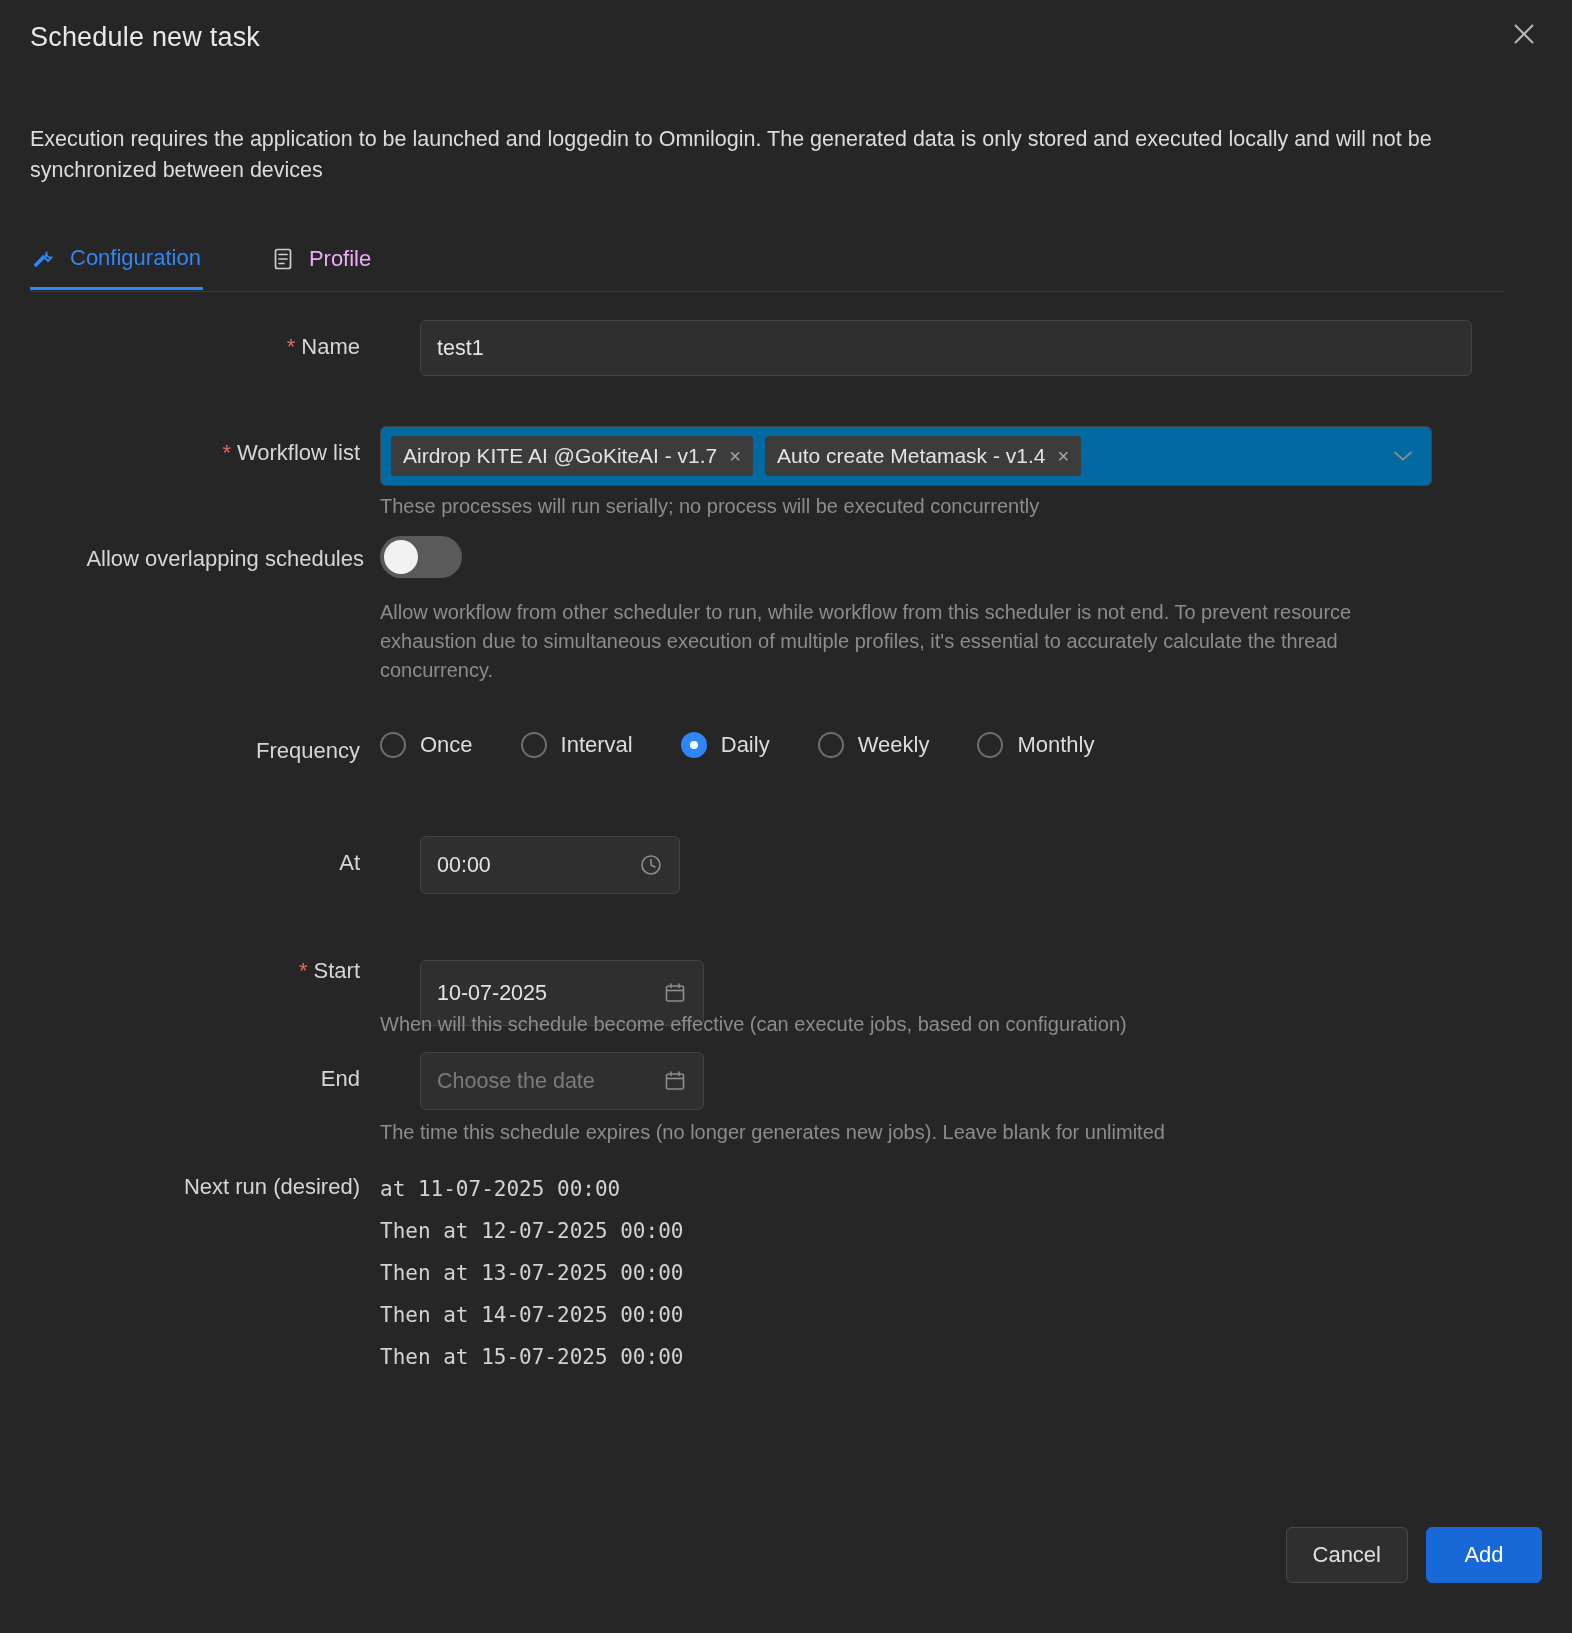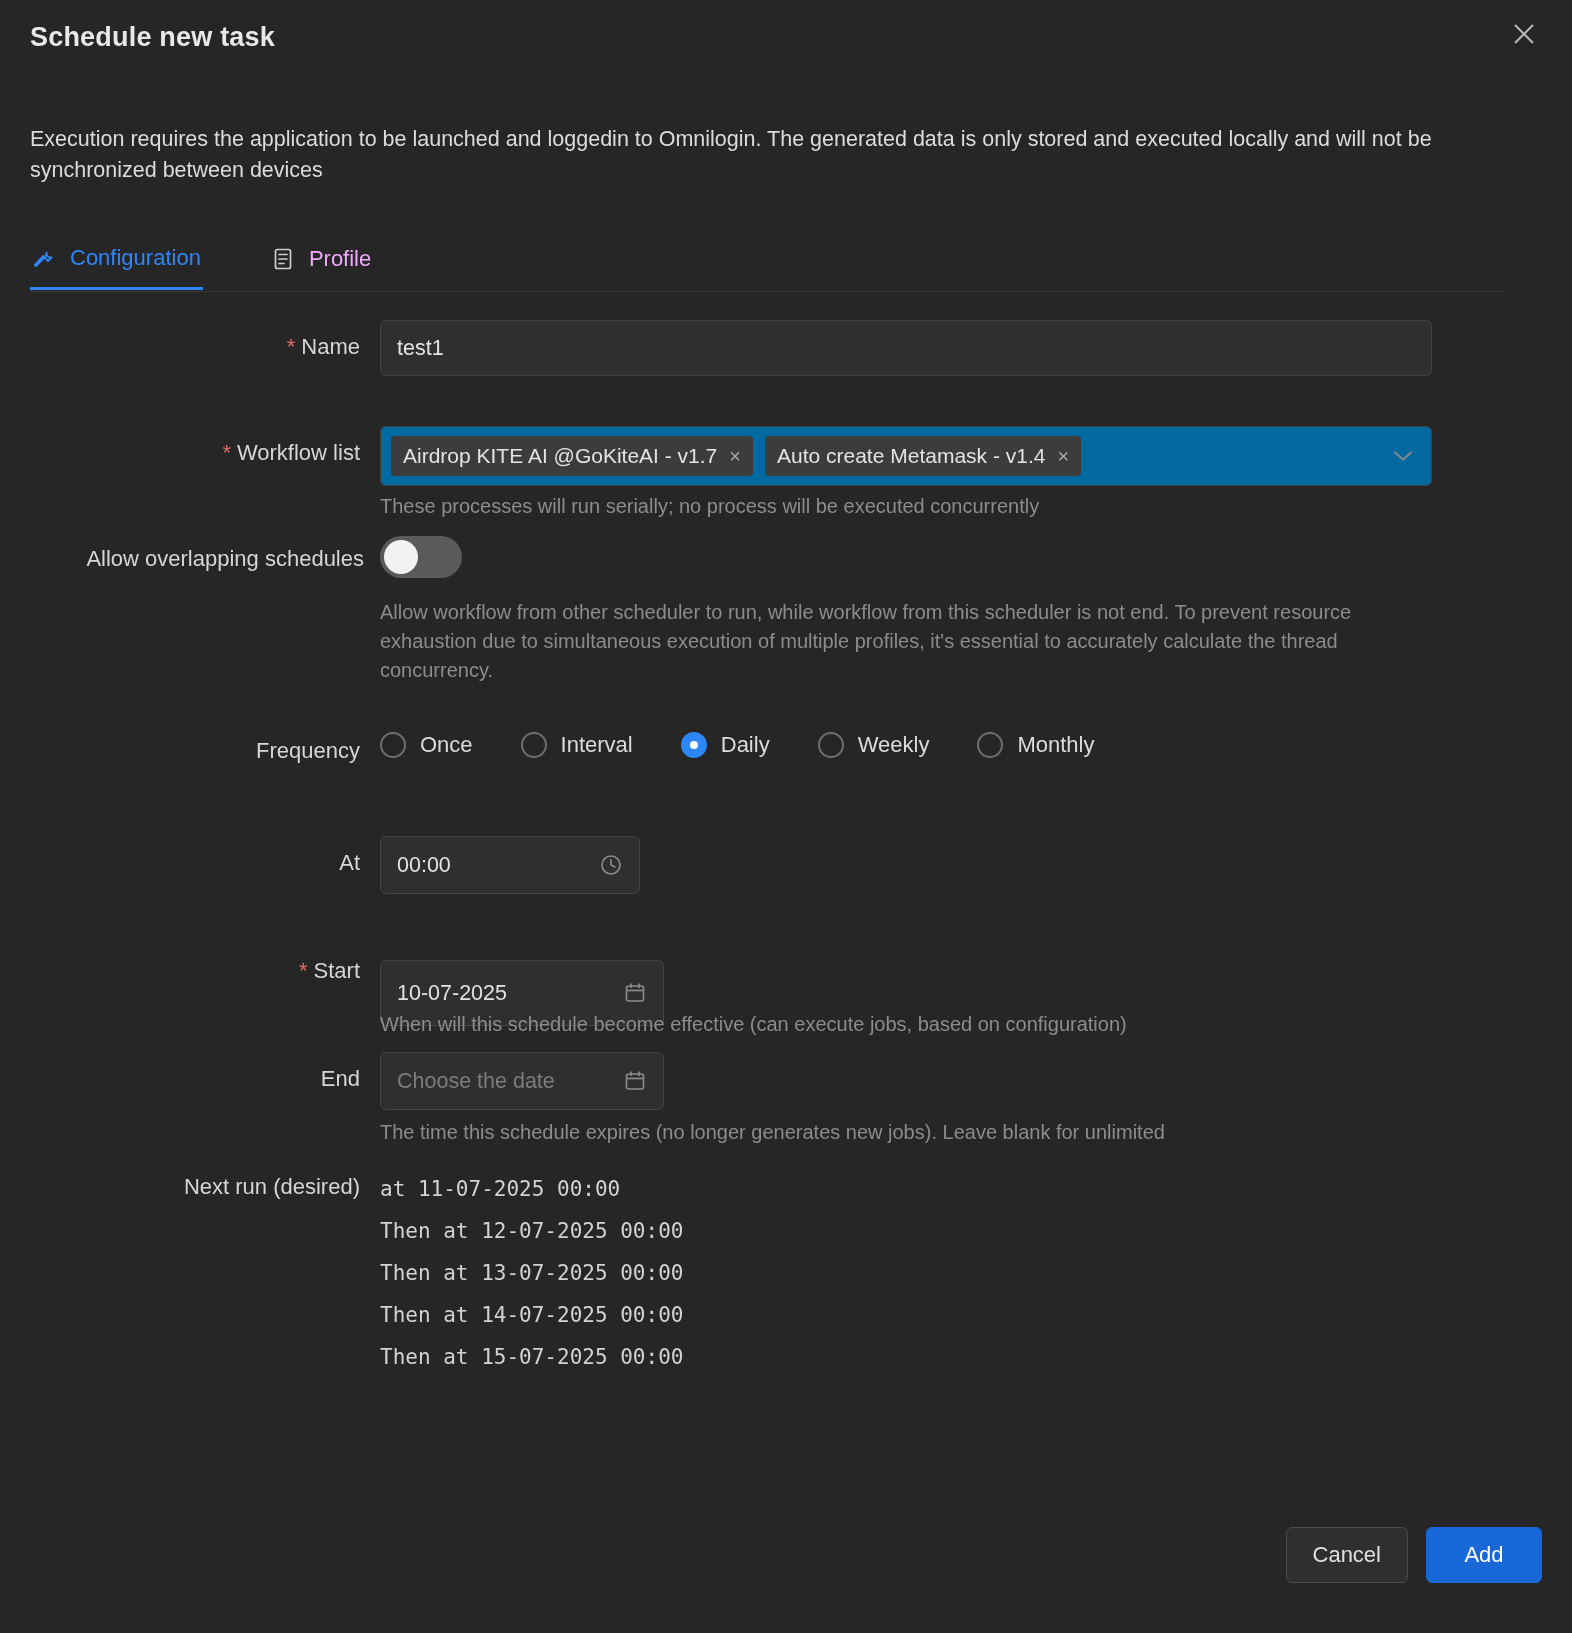--- a/index.html
+++ b/index.html
@@ -18,21 +18,21 @@
     height: 1633px;
     background: #262626;
     color: #d6d6d6;
     padding: 0;
   }
   .title-bar {
     position: absolute;
     top: 22px;
     left: 30px;
     font-size: 27px;
-    font-weight: bold;
+    font-weight: normal;
     color: #e8e8e8;
     letter-spacing: 0.2px;
   }
   .close-btn {
     position: absolute;
     top: 12px;
     right: 26px;
     width: 44px;
     height: 44px;
     display: flex;
@@ -96,20 +96,21 @@
     position: absolute;
     background: #2f2f2f;
     border: 1px solid #434343;
     border-radius: 6px;
     color: #e3e3e3;
     font-size: 21.5px;
     padding: 0 16px;
     display: flex;
     align-items: center;
     font-family: "Liberation Sans", sans-serif;
+    margin-left: 40px;
   }
 
   .hint {
     position: absolute;
     font-size: 20px;
     color: #8c8c8c;
     line-height: 1.45;
   }
 
   

